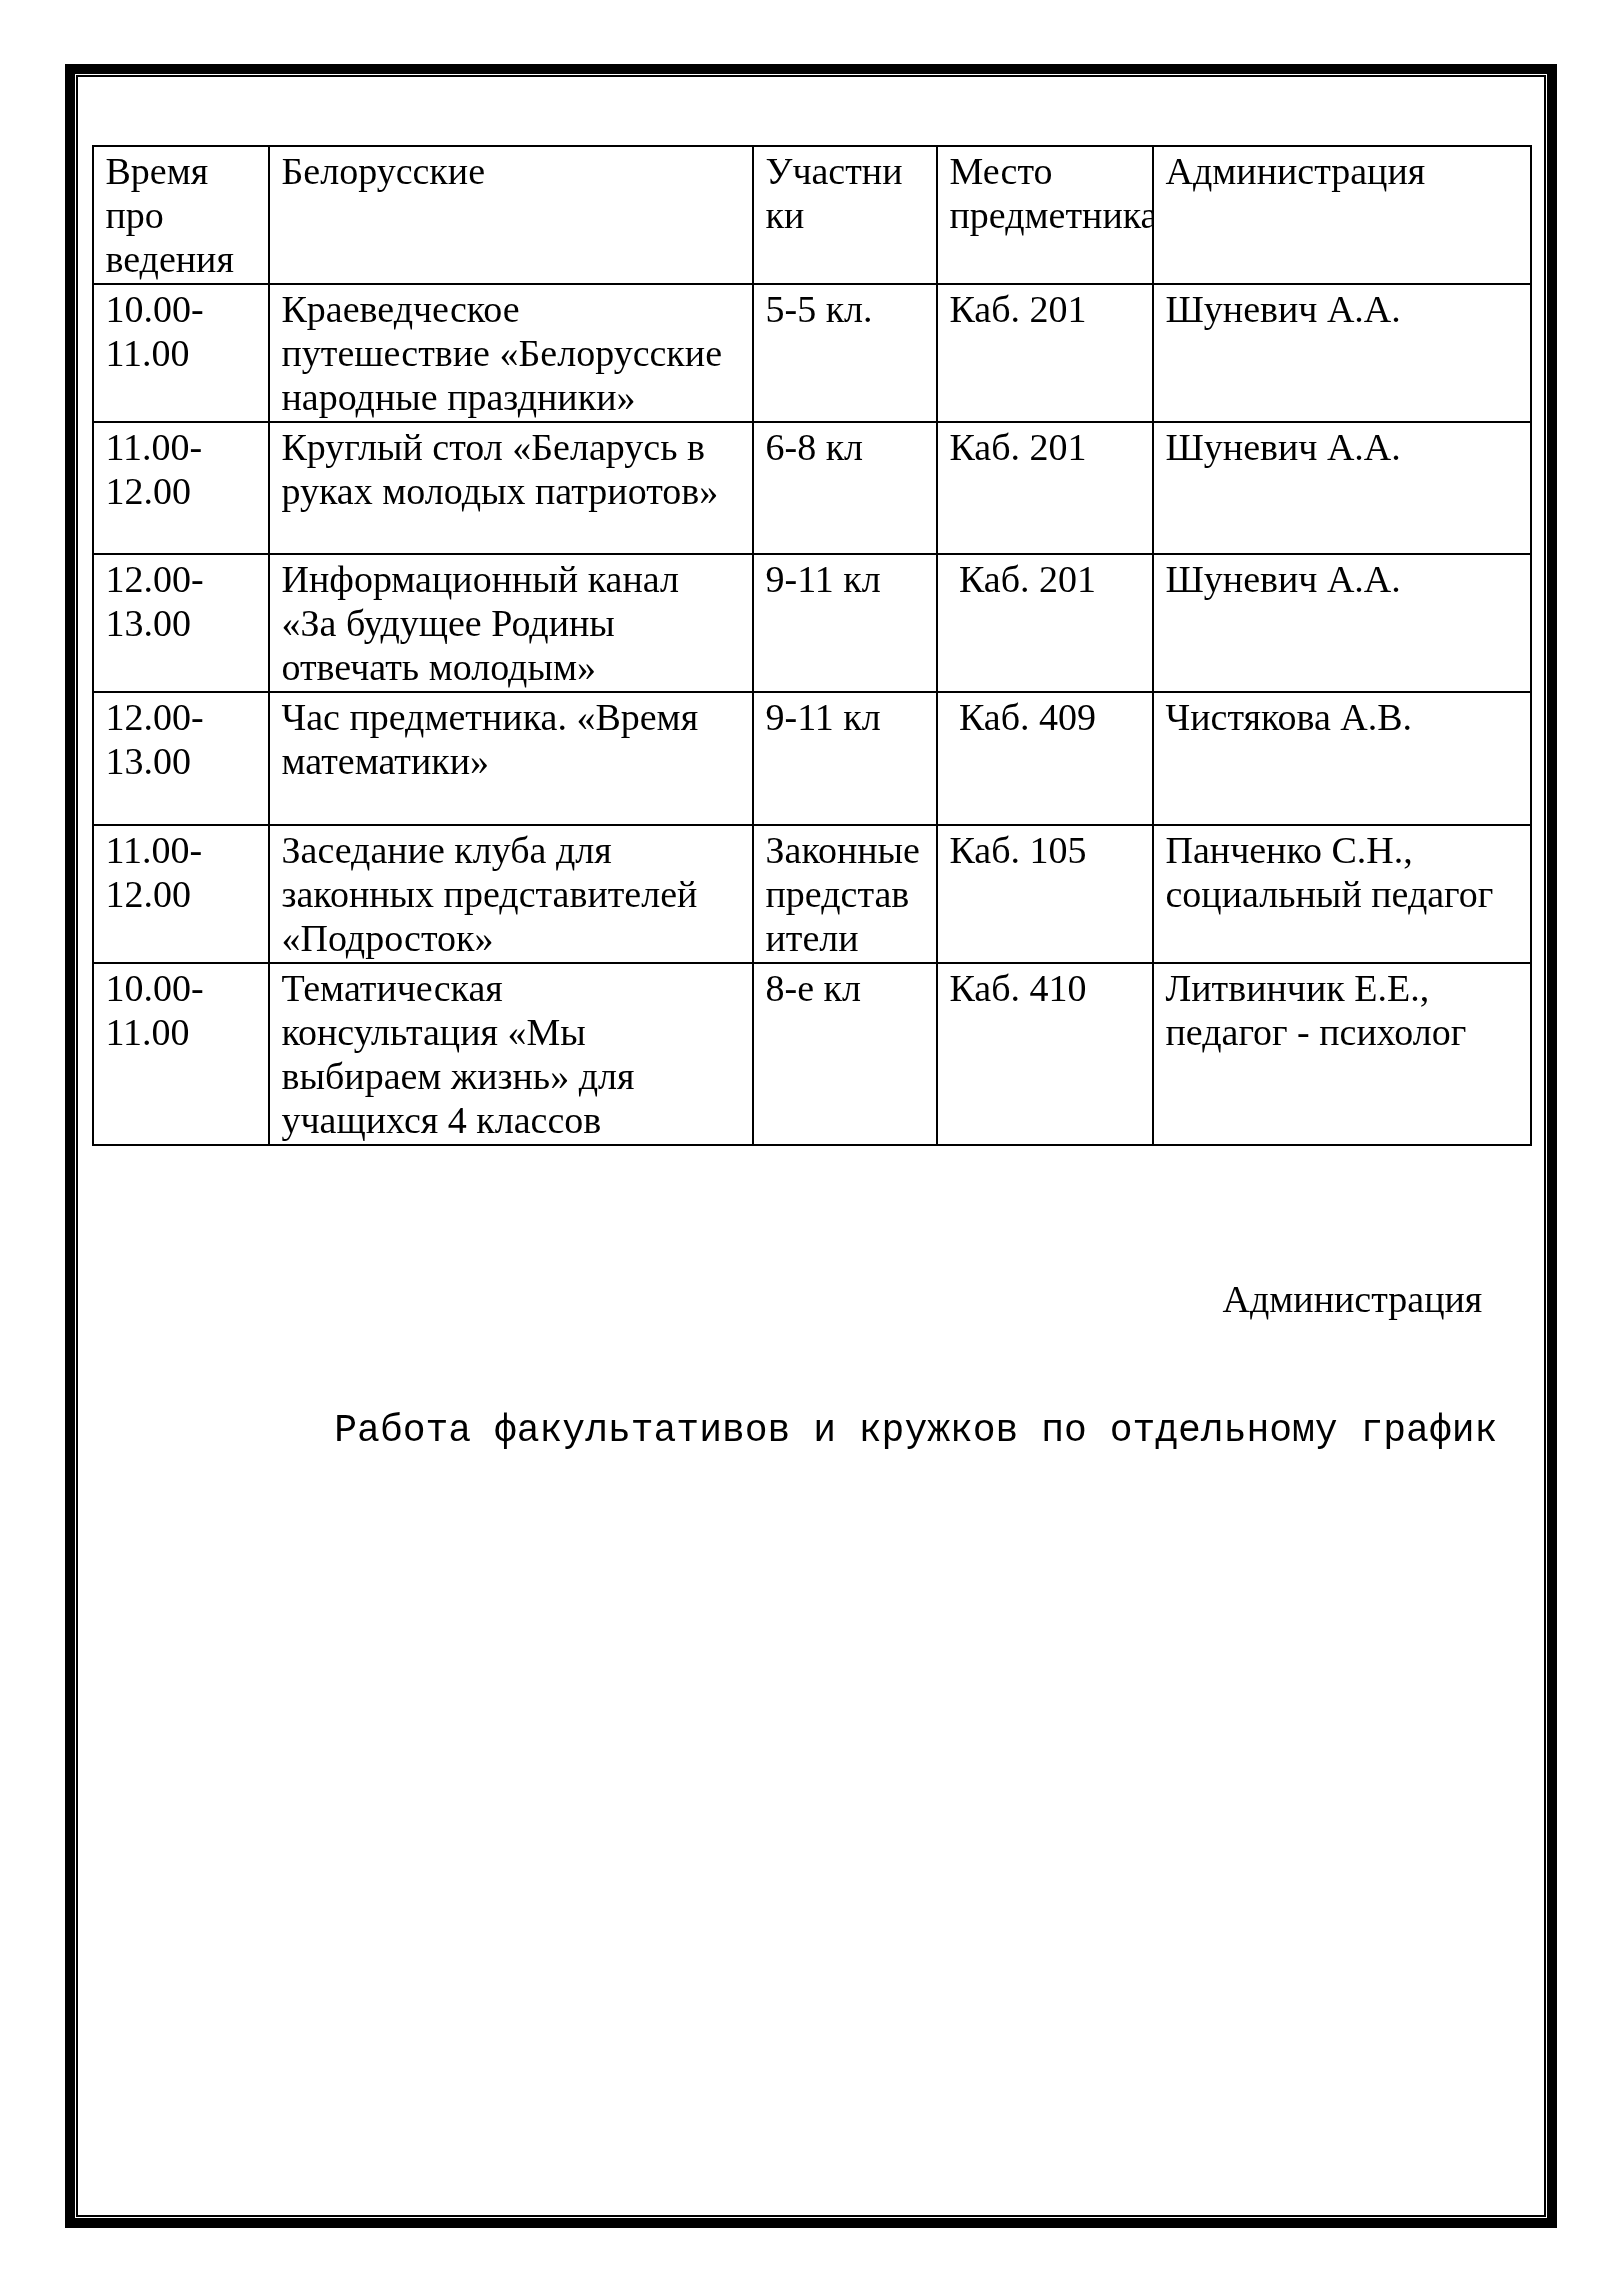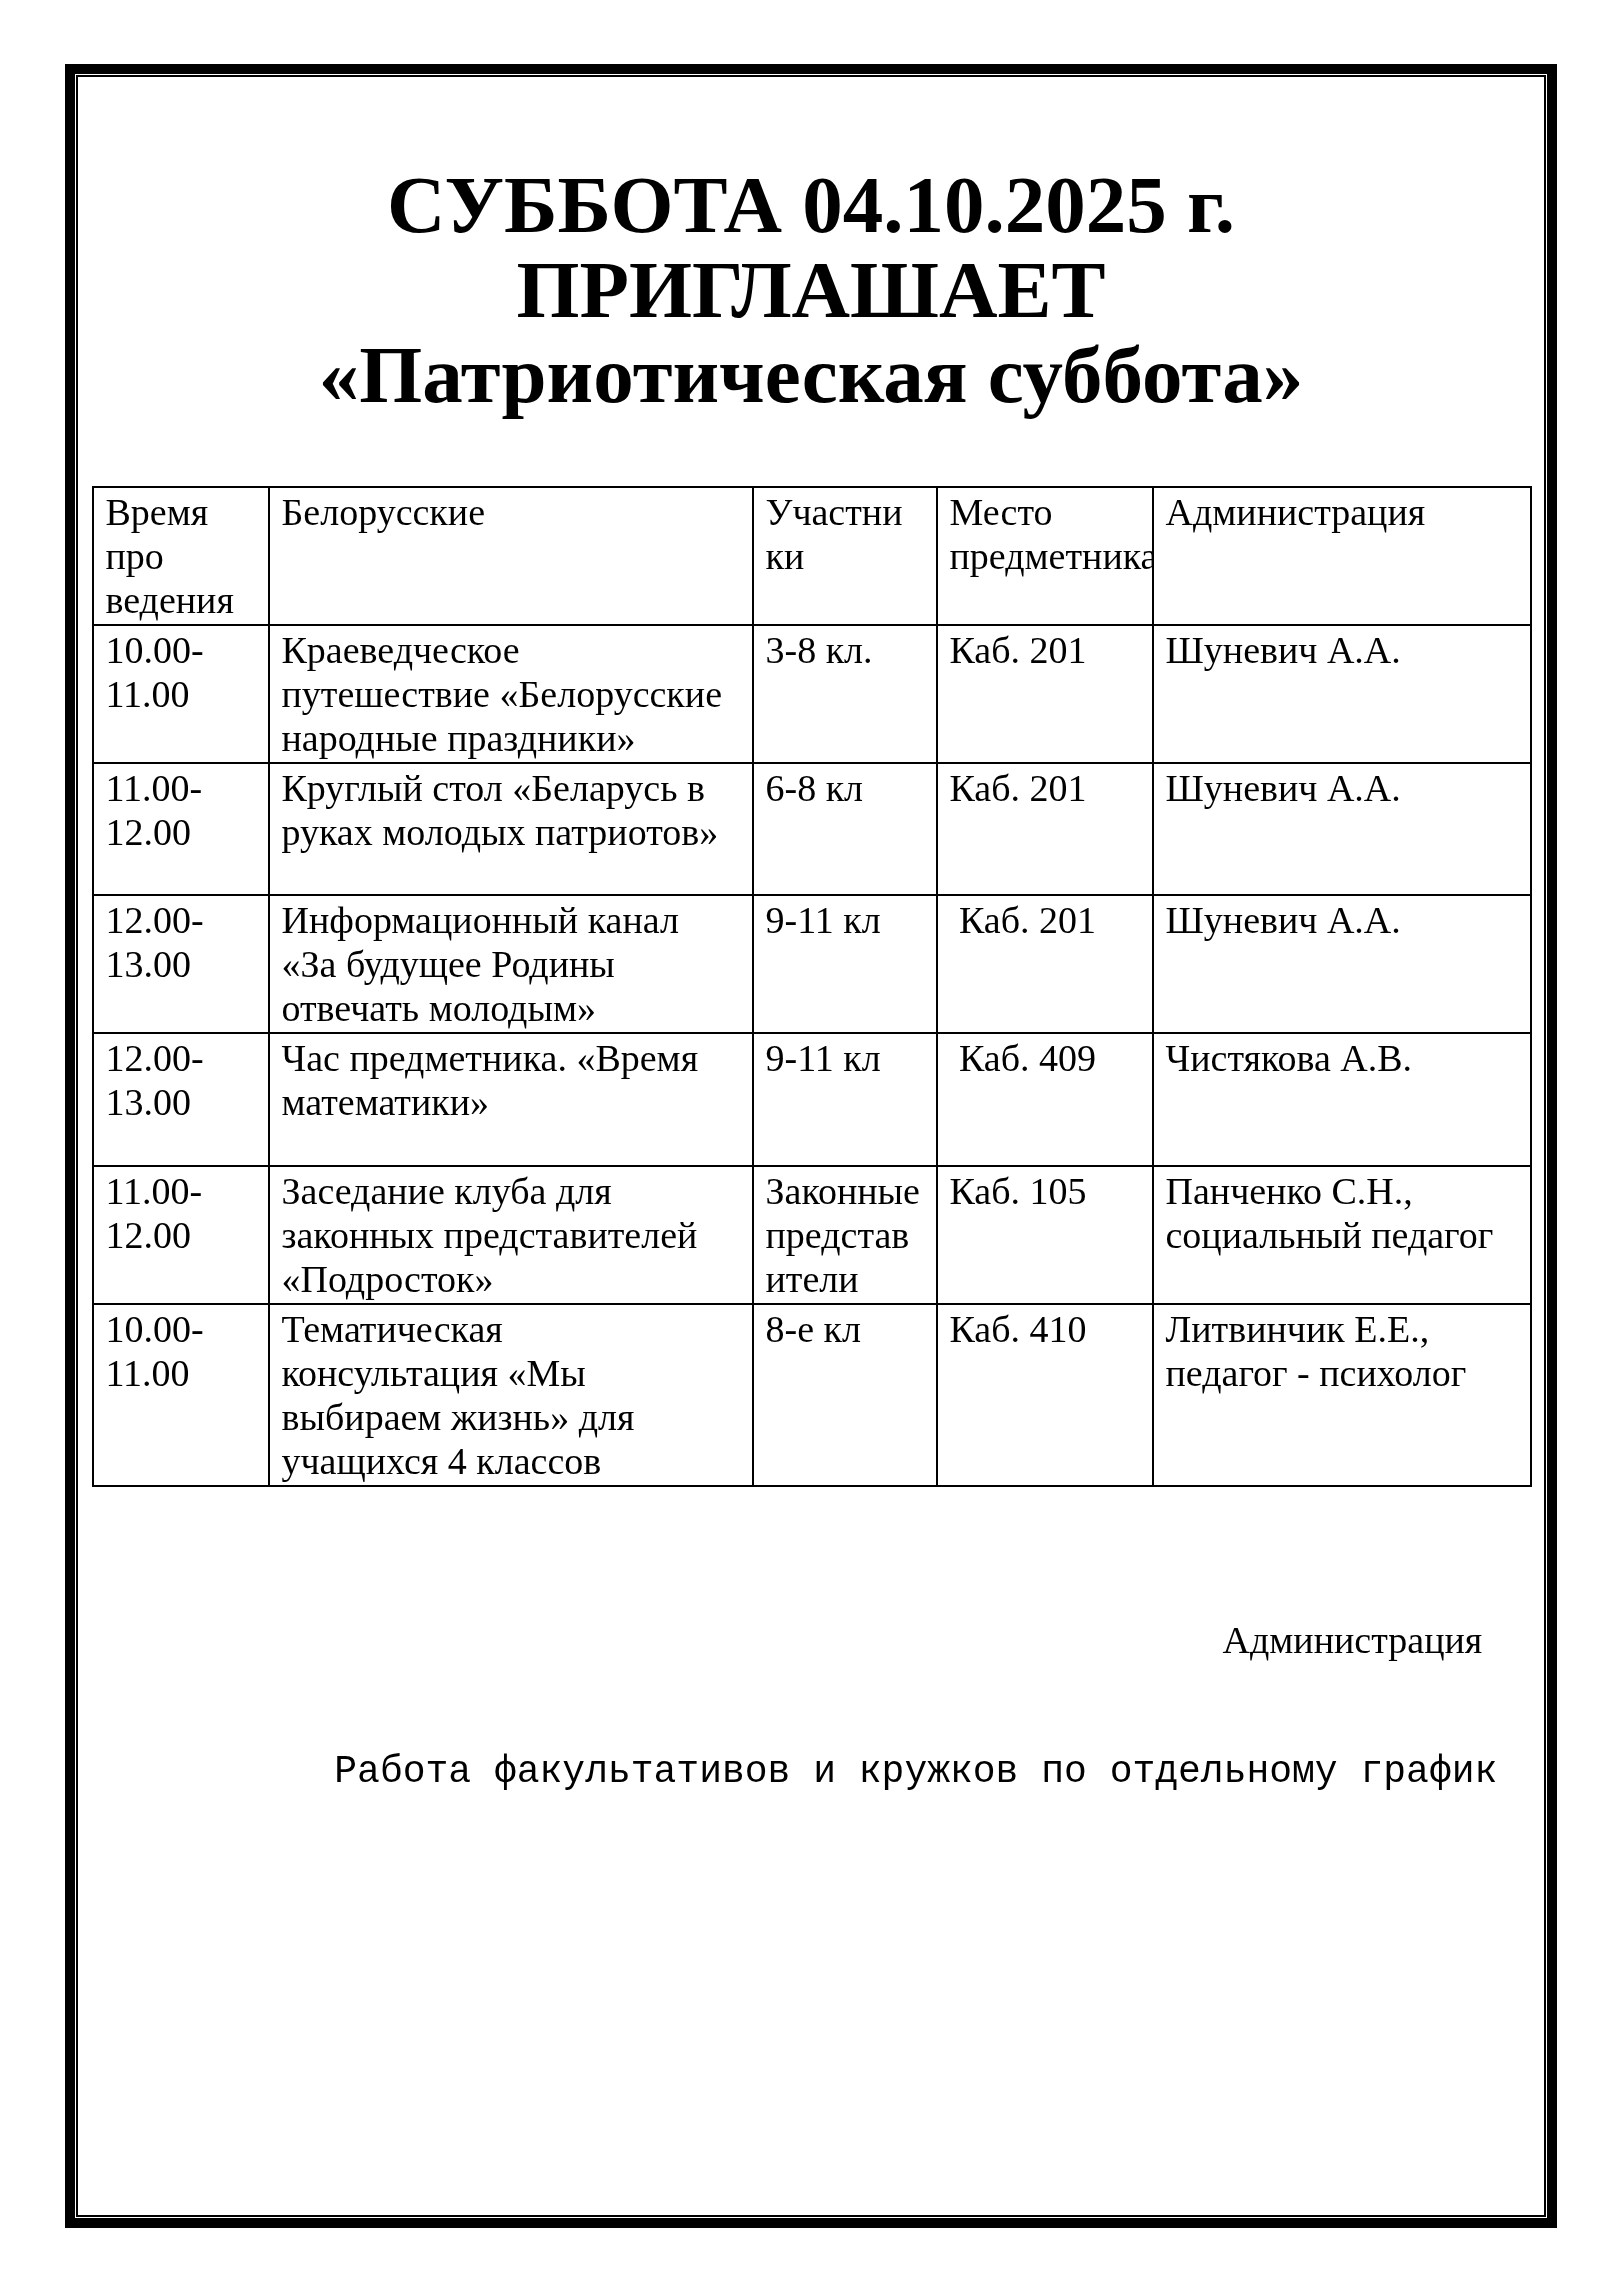--- a/index.html
+++ b/index.html
@@ -85,23 +85,20 @@
   .footer-line-2 { padding-right: 33px; font-family: Liberation Mono, monospace; }
 </style>
 </head>
 <body>
 
 <div class="page">
   <div class="frame-outer">
     <div class="frame-inner">
       <div class="content">
 
-        <div class="doc-title">СУББОТА 04.10.2025 г.
-ПРИГЛАШАЕТ
-«Патриотическая суббота»</div>
 
         <table class="schedule">
           <colgroup>
             <col class="c-time">
             <col class="c-event">
             <col class="c-participants">
             <col class="c-place">
             <col class="c-responsible">
           </colgroup>
           <thead>
@@ -117,21 +114,21 @@
               <th>Администрация</th>
             </tr>
           </thead>
           <tbody>
             <tr>
               <td>10.00-
 11.00</td>
               <td>Краеведческое
 путешествие «Белорусские
 народные праздники»</td>
-              <td>3-8 кл.</td>
+              <td>5-5 кл.</td>
               <td>Каб. 201</td>
               <td>Шуневич А.А.</td>
             </tr>
             <tr>
               <td>11.00-
 12.00</td>
               <td>Круглый стол «Беларусь в
 руках молодых патриотов»</td>
               <td>6-8 кл</td>
               <td>Каб. 201</td>

